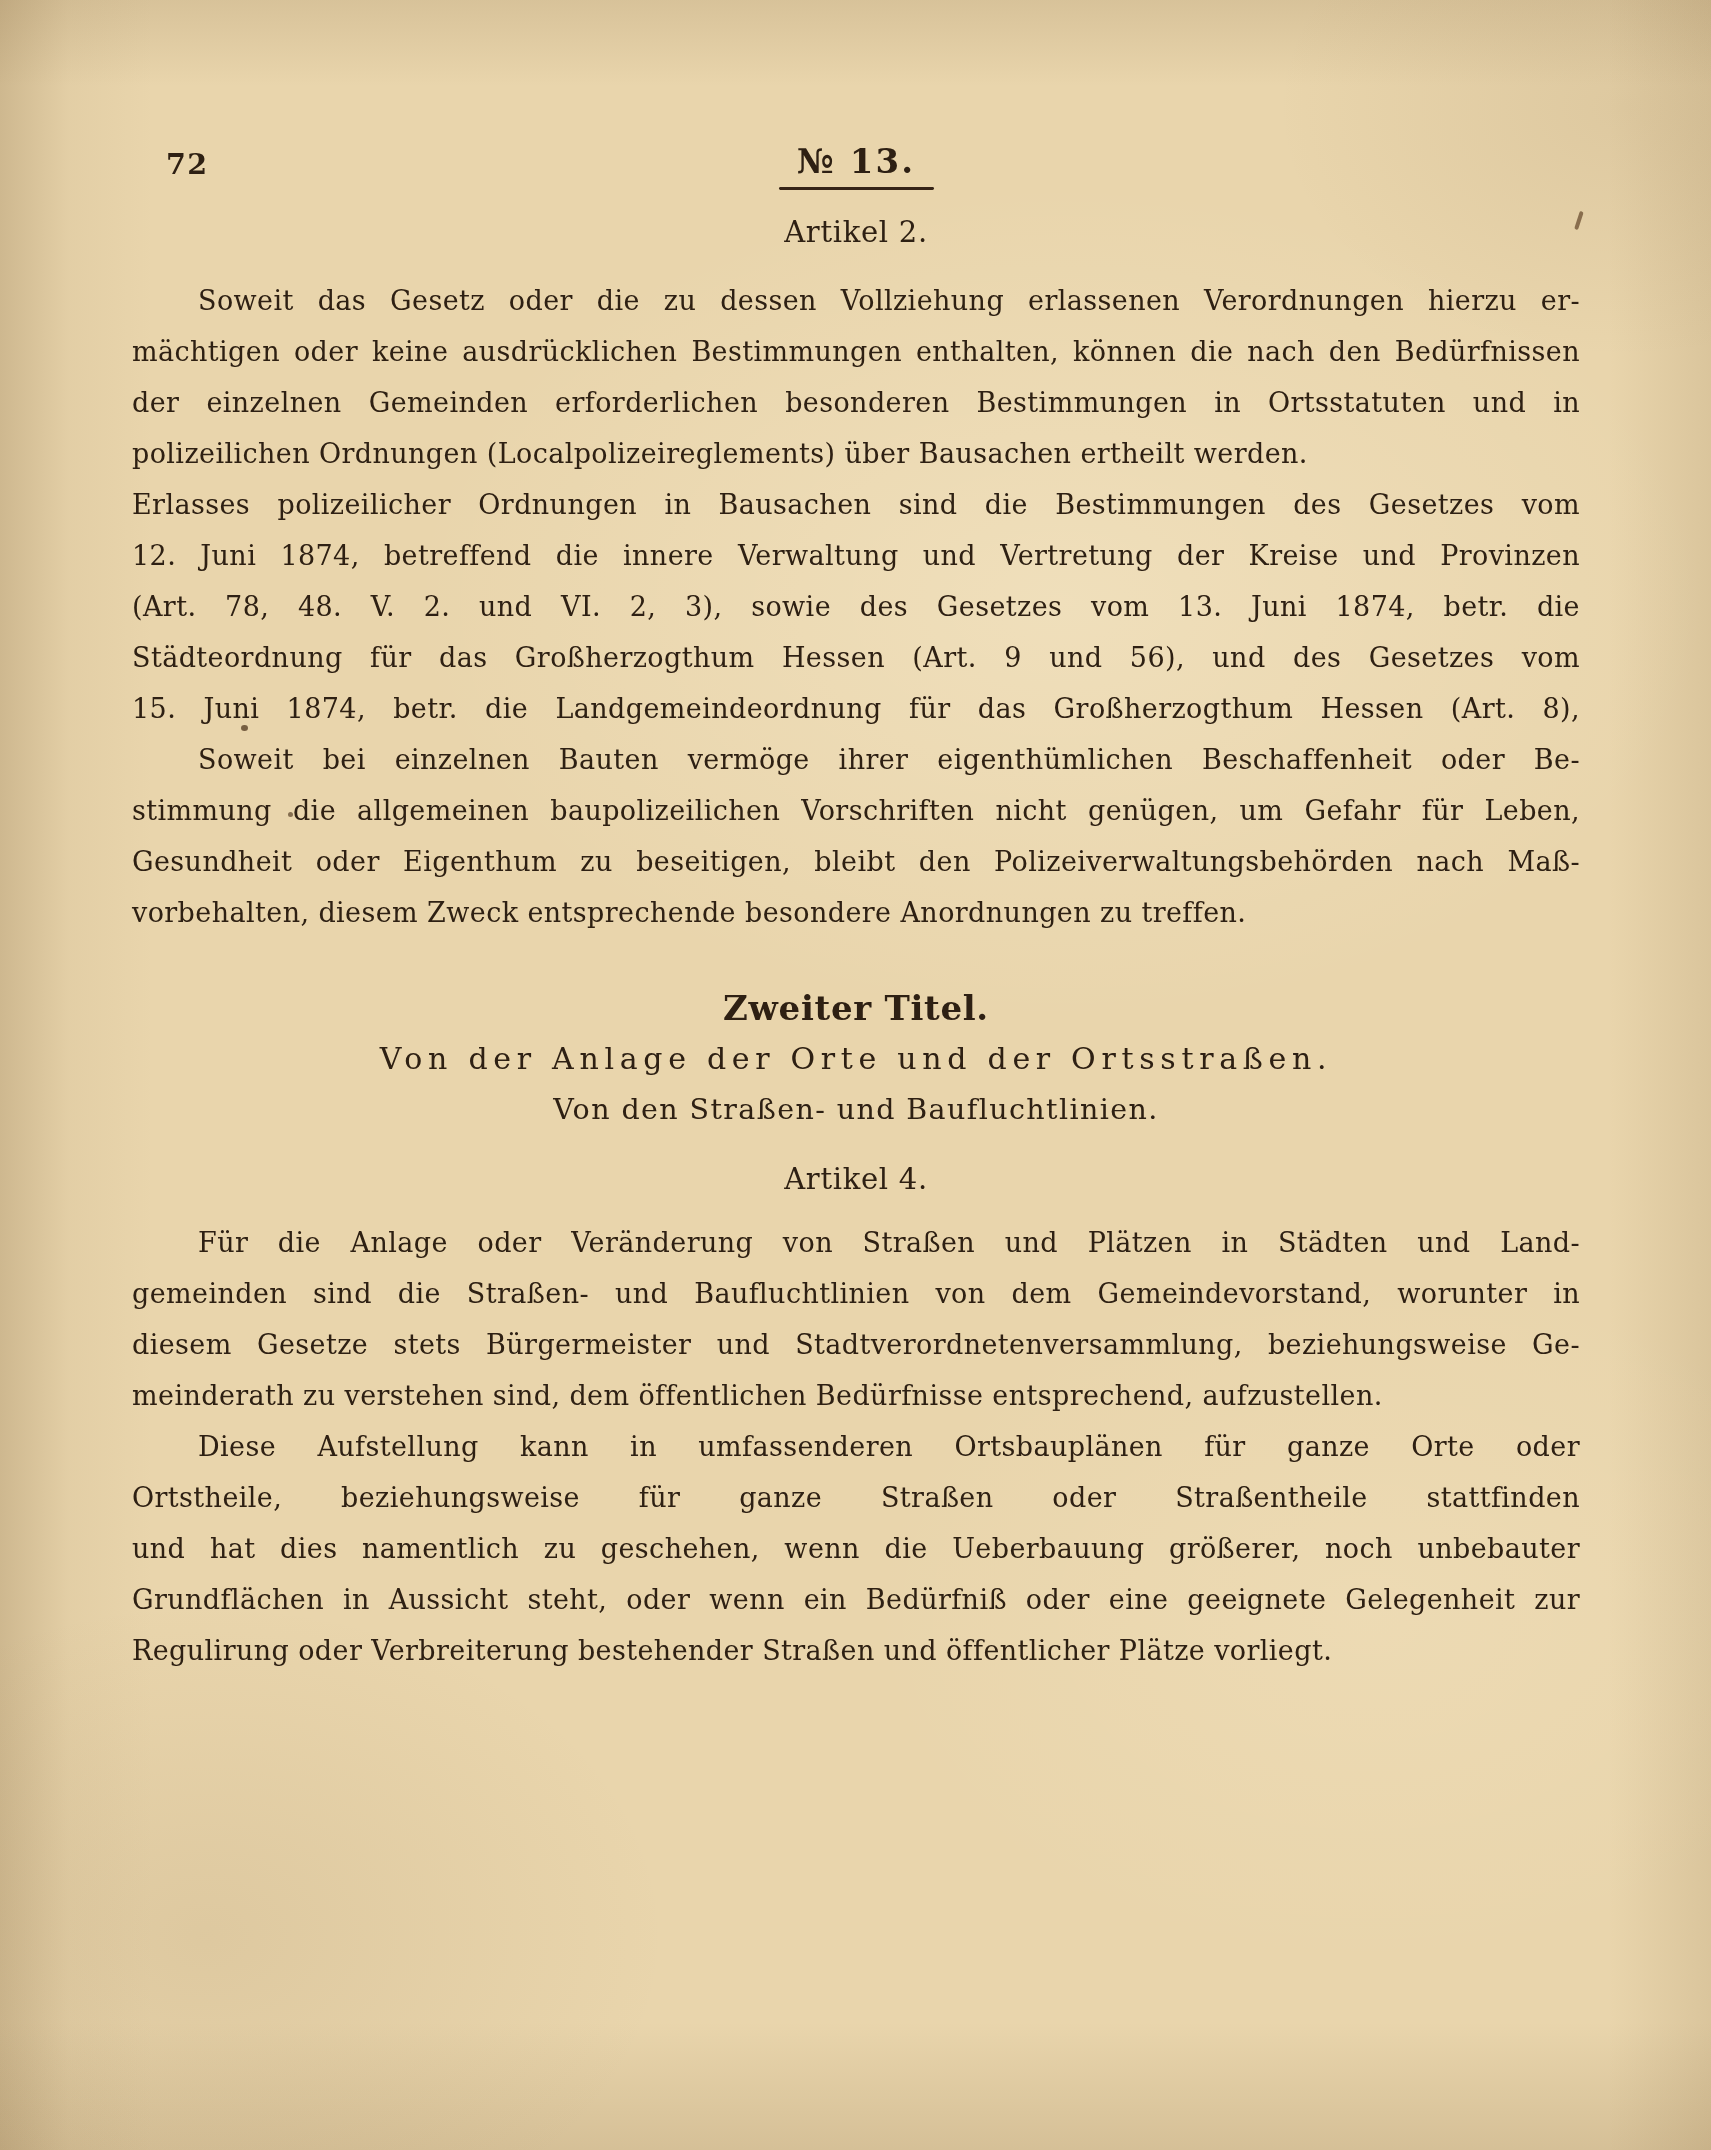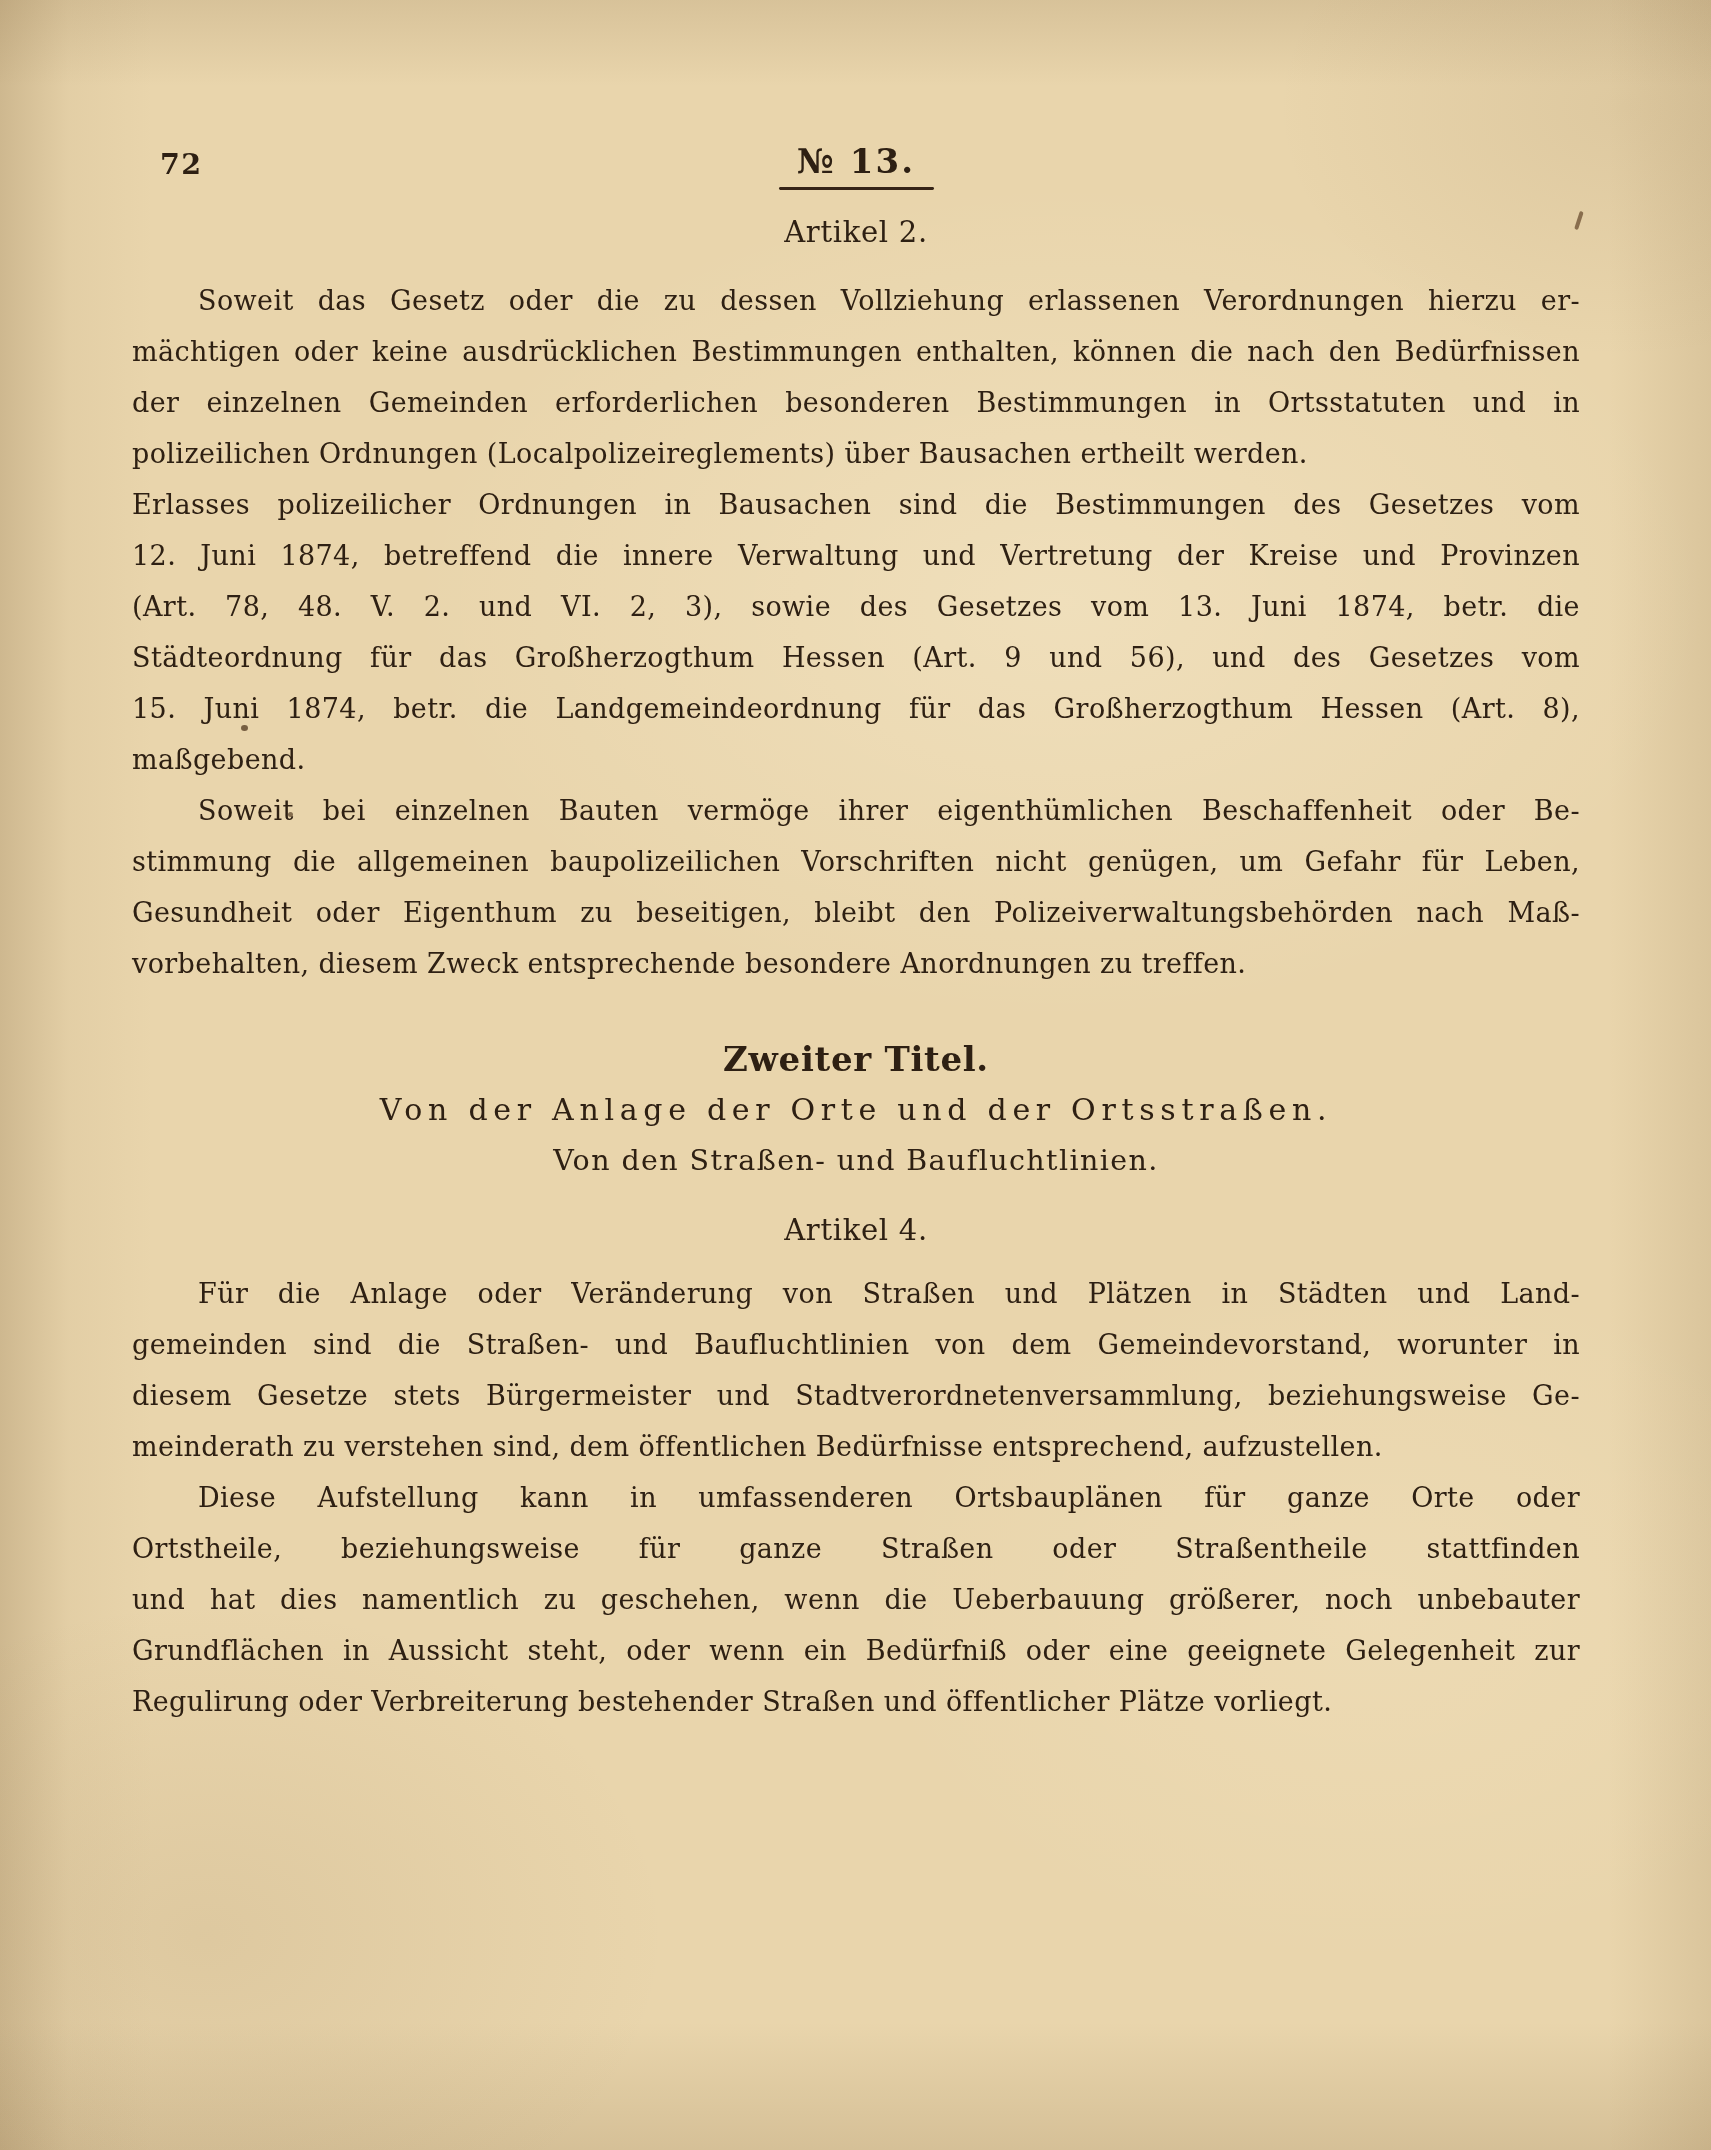--- a/index.html
+++ b/index.html
@@ -30,21 +30,21 @@
     width:1448px;
   }
   
   .masthead-row{
     position:relative;
     margin-top:141px;
     height:41px;
   }
   .page-number{
     position:absolute;
-    left:28px; top:5.7px;
+    left:34px; top:5.7px;
     font-size:28.5px;
     letter-spacing:1.4px;
     font-weight:bold;
   }
   .masthead{
     text-align:center;
     font-size:34px;
     font-weight:bold;
     letter-spacing:2.1px;
   }
@@ -129,21 +129,20 @@
       <div class="line">der einzelnen Gemeinden erforderlichen besonderen Bestimmungen in Ortsstatuten und in</div>
       <div class="line last">polizeilichen Ordnungen (Localpolizeireglements) über Bausachen ertheilt werden.</div>
     </div>
 
     <div class="para">
       <div class="line">Erlasses polizeilicher Ordnungen in Bausachen sind die Bestimmungen des Gesetzes vom</div>
       <div class="line">12. Juni 1874, betreffend die innere Verwaltung und Vertretung der Kreise und Provinzen</div>
       <div class="line">(Art. 78, 48. V. 2. und VI. 2, 3), sowie des Gesetzes vom 13. Juni 1874, betr. die</div>
       <div class="line">Städteordnung für das Großherzogthum Hessen (Art. 9 und 56), und des Gesetzes vom</div>
       <div class="line">15. Juni 1874, betr. die Landgemeindeordnung für das Großherzogthum Hessen (Art. 8),</div>
-      <div class="line last">maßgebend.</div>
     </div>
 
 
     <div class="para">
       <div class="line first">Soweit bei einzelnen Bauten vermöge ihrer eigenthümlichen Beschaffenheit oder Be-</div>
       <div class="line">stimmung die allgemeinen baupolizeilichen Vorschriften nicht genügen, um Gefahr für Leben,</div>
       <div class="line">Gesundheit oder Eigenthum zu beseitigen, bleibt den Polizeiverwaltungsbehörden nach Maß-</div>
       <div class="line last">vorbehalten, diesem Zweck entsprechende besondere Anordnungen zu treffen.</div>
     </div>
 

